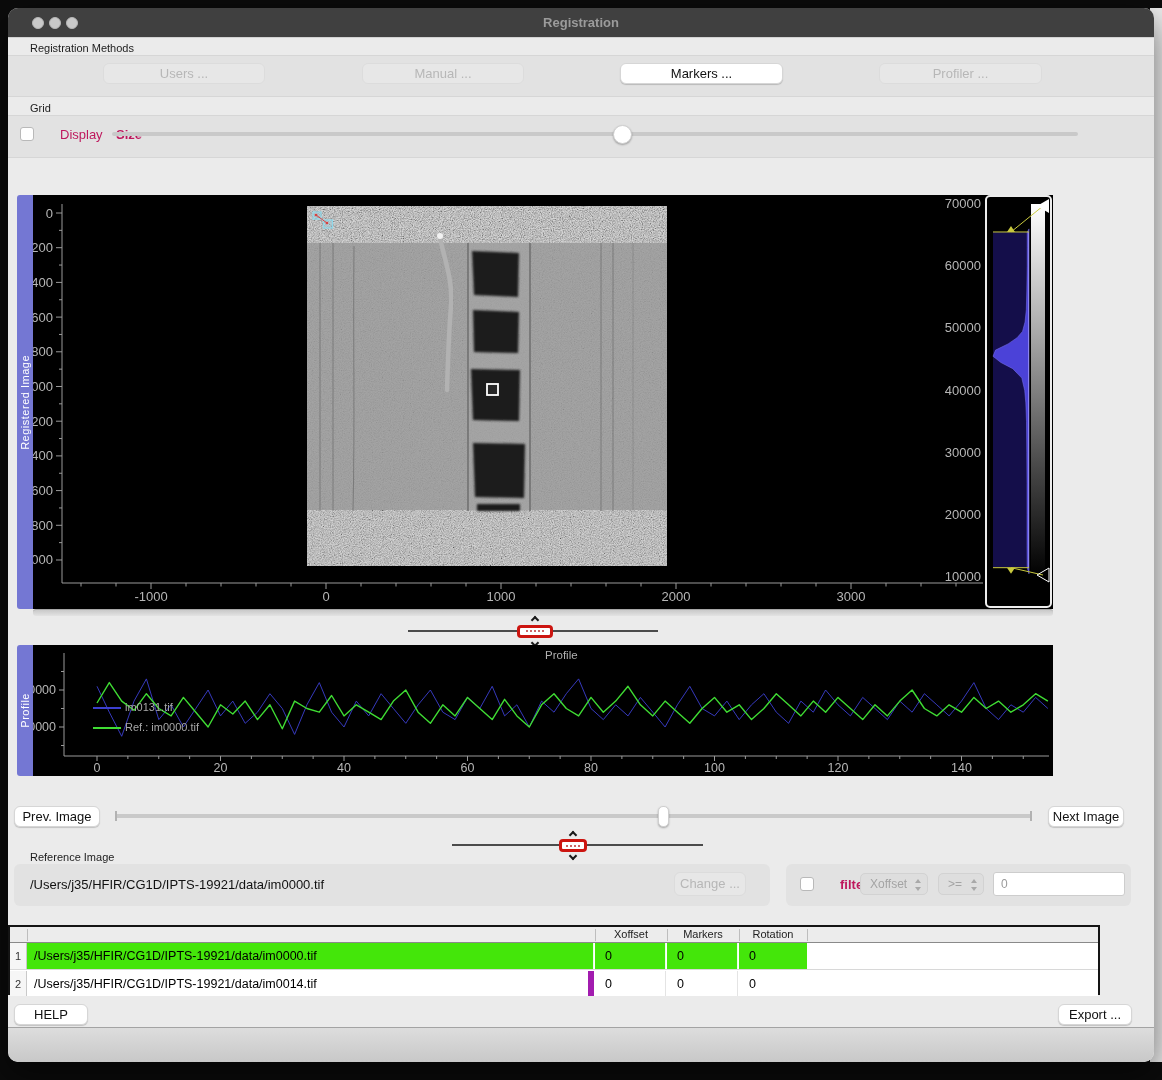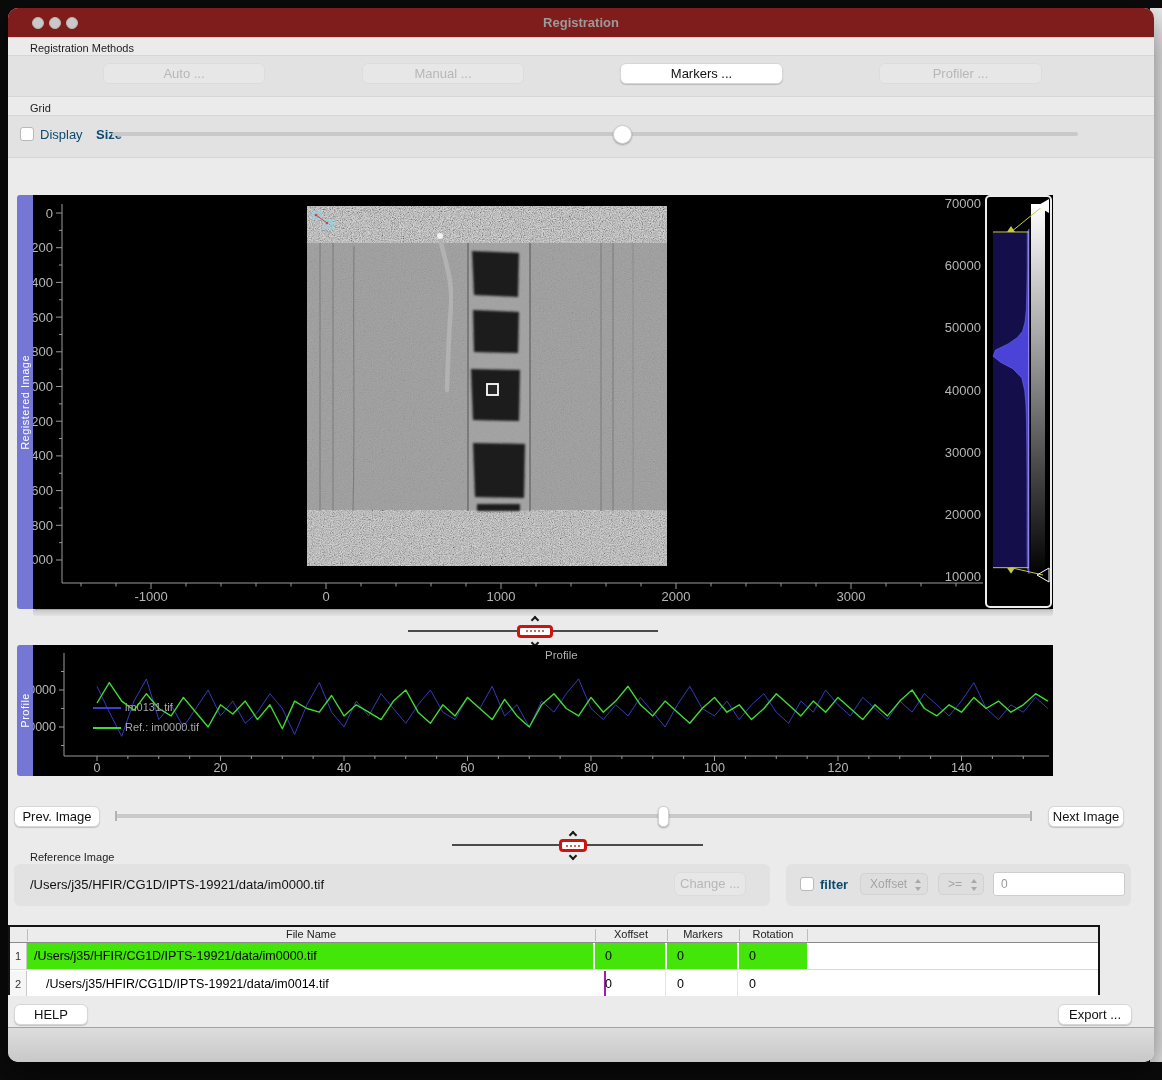--- a/index.html
+++ b/index.html
@@ -1,30 +1,30 @@
 <!DOCTYPE html>
 <html><head>
 <meta charset="utf-8">
 <style>
   * { margin:0; padding:0; box-sizing:border-box; }
   html,body { width:1162px; height:1080px; background:#0b0b0b; font-family:"Liberation Sans", sans-serif; overflow:hidden; position:relative; }
   .right-strip { position:absolute; left:1150px; top:8px; width:12px; height:1054px; background:#ededed; }
   .window { position:absolute; left:8px; top:8px; width:1146px; height:1054px; background:#ebebeb; border-radius:10px; overflow:hidden; box-shadow:0 12px 34px rgba(0,0,0,.55); }
   
-  .titlebar { position:absolute; left:0; top:0; width:100%; height:30px; background:#7f1d1d; border-bottom:1px solid #d2d2d2; }
+  .titlebar { position:absolute; left:0; top:0; width:100%; height:30px; background:#404040; border-bottom:1px solid #d2d2d2; }
   .tl { position:absolute; top:9px; width:12px; height:12px; border-radius:50%; background:#c9c9c9; border:1px solid #b6b6b6; }
   .title { position:absolute; top:7px; left:0; width:100%; text-align:center; font-size:13px; font-weight:bold; color:#9b9b9b; }
   .sec-label { position:absolute; font-size:11px; color:#1c1c1c;padding-left:16px; }
   .band { position:absolute; left:0; width:1146px; background:#e2e2e2; border-top:1px solid #d6d6d6; border-bottom:1px solid #d6d6d6; }
   
   .btn { position:absolute; height:21px; border-radius:6px; background:#fff; border:1px solid #d6d6d6; box-shadow:0 1px 1px rgba(0,0,0,.18); font-size:13px; color:#111; text-align:center; line-height:19px; cursor:default; }
   .btn.disabled { background:#e7e7e7; color:#b7b7b7; box-shadow:none; border:1px solid #dcdcdc; }
   
   .checkbox { position:absolute; width:14px; height:14px; background:#fff; border:1px solid #b9b9b9; border-radius:3px; }
-  .ck-label { position:absolute; font-size:13px; color:#0c4a6e; }
+  .ck-label { position:absolute; font-size:13px; color:#be185d;margin-left:20px; }
   
   .track { position:absolute; height:4px; background:#c9c9c9; border-radius:2px; }
   .knob-round { position:absolute; width:19px; height:19px; border-radius:50%; background:#fff; border:1px solid #d0d0d0; box-shadow:0 1px 2px rgba(0,0,0,.3); }
   .knob-pill { position:absolute; width:11px; height:21px; border-radius:5px; background:#fff; border:1px solid #cfcfcf; box-shadow:0 1px 2px rgba(0,0,0,.3); }
   .thin-track { position:absolute; height:2px; background:#4b4b4b; }
   .red-handle { position:absolute; height:13px; background:#fff; border:3px solid #cc1510; border-radius:4px; display:flex; align-items:center; justify-content:center; gap:2px; }
   .red-dot { width:2px; height:2px; background:#b33; border-radius:50%; }
   .chev { position:absolute; width:6px; height:6px; }
   .chev.up { border-top:2px solid #1a1a1a; border-left:2px solid #1a1a1a; transform:rotate(45deg); }
   .chev.down { border-bottom:2px solid #1a1a1a; border-right:2px solid #1a1a1a; transform:rotate(45deg); }
@@ -73,21 +73,21 @@
 
   <div class="titlebar">
     <div class="tl" style="left:24px"></div>
     <div class="tl" style="left:41px"></div>
     <div class="tl" style="left:58px"></div>
     <div class="title">Registration</div>
   </div>
 
   <div class="sec-label" style="left:6px; top:34px">Registration Methods</div>
   <div class="band" style="top:47px; height:42px"></div>
-  <div class="btn disabled" style="left:95px; top:55px; width:162px">Auto ...</div>
+  <div class="btn disabled" style="left:95px; top:55px; width:162px">Users ...</div>
   <div class="btn disabled" style="left:354px; top:55px; width:162px">Manual ...</div>
   <div class="btn" style="left:612px; top:55px; width:163px">Markers ...</div>
   <div class="btn disabled" style="left:871px; top:55px; width:163px">Profiler ...</div>
 
   <div class="sec-label" style="left:6px; top:94px">Grid</div>
   <div class="band" style="top:107px; height:43px"></div>
   <div class="checkbox" style="left:12px; top:119px"></div>
   <div class="ck-label" style="left:32px; top:119px">Display</div>
   <div class="ck-label" style="left:88px; top:119px; font-weight:bold">Size</div>
   <div class="track" style="left:104px; top:124px; width:966px"></div>
@@ -371,40 +371,39 @@
       <span class="chevs">
           <i class="u"></i>
           <i class="d"></i>
         </span>
     </div>
     <input class="txt-input" style="left: 207px; top: 8px; width: 132px;" readonly="" value="0">
   </div>
 
   <div class="tbl">
     <div class="tbl-header">
-      <div class="th" style="left:17px; width:568px">File Name</div>
       <div class="th" style="left:585px; width:72px">Xoffset</div>
       <div class="th" style="left:657px; width:72px">Markers</div>
       <div class="th" style="left:729px; width:68px">Rotation</div>
       <div class="th-sep" style="left:17px"></div>
       <div class="th-sep" style="left:585px"></div>
       <div class="th-sep" style="left:657px"></div>
       <div class="th-sep" style="left:729px"></div>
       <div class="th-sep" style="left:797px"></div>
     </div>
     <div class="trow row-sel" style="top:16px; height:27px; border-bottom:1px solid #d8d8d8">
       <div class="cell numcell" style="left:0; width:17px">1</div>
       <div class="cell selcell" style="left: 17px; width: 567px; padding-left: 7px; border-right: 1px solid rgb(234, 255, 234); background: rgb(68, 230, 10);">/Users/j35/HFIR/CG1D/IPTS-19921/data/im0000.tif</div>
       <div class="cell selcell" style="left: 585px; width: 71px; padding-left: 10px; border-right: 1px solid rgb(234, 255, 234); background: rgb(68, 230, 10);">0</div>
       <div class="cell selcell" style="left: 657px; width: 71px; padding-left: 10px; border-right: 1px solid rgb(234, 255, 234); background: rgb(68, 230, 10);">0</div>
       <div class="cell selcell" style="left: 729px; width: 68px; padding-left: 10px; background: rgb(68, 230, 10);">0</div>
     </div>
     <div class="trow" style="top:44px; height:25px; background:#fff">
       <div class="cell numcell" style="left:0; width:17px">2</div>
-      <div class="cell" style="left:29px; width:567px; padding-left:7px; border-right:2px solid #a21caf">/Users/j35/HFIR/CG1D/IPTS-19921/data/im0014.tif</div>
+      <div class="cell" style="left:17px; width:567px; padding-left:7px; border-right:6px solid #a21caf">/Users/j35/HFIR/CG1D/IPTS-19921/data/im0014.tif</div>
       <div class="cell" style="left:585px; width:71px; padding-left:10px; border-right:1px solid #e4e4e4">0</div>
       <div class="cell" style="left:657px; width:71px; padding-left:10px; border-right:1px solid #e4e4e4">0</div>
       <div class="cell" style="left:729px; width:68px; padding-left:10px">0</div>
     </div>
   </div>
 
   <div class="btn" style="left:6px; top:996px; width:74px">HELP</div>
   <div class="btn" style="left:1050px; top:996px; width:74px">Export ...</div>
 
   <div class="footer-bezel"></div>

